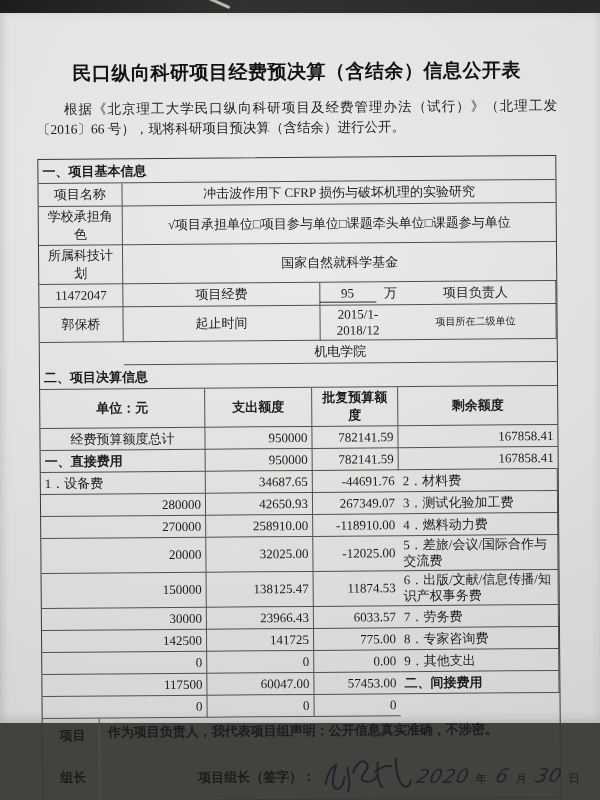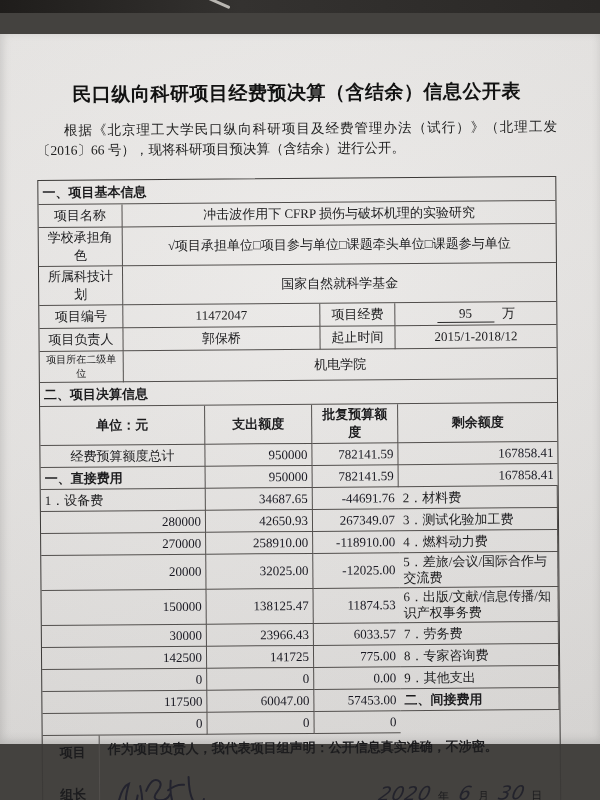--- a/index.html
+++ b/index.html
@@ -20,21 +20,20 @@
   .staple {
     position:absolute; top:1px; left:205px; width:26px; height:3px;
     background:#b9b7b2; transform:rotate(24deg); border-radius:2px;
   }
   .paper {
     position:absolute; left:0; top:13px; width:600px; height:710px;
     background:
       radial-gradient(120% 90% at 50% 35%, rgba(255,255,255,0.20), rgba(0,0,0,0.06)),
       linear-gradient(160deg,#ebe9e7 0%, #e6e4e2 45%, #dedcda 100%);
     box-shadow:inset 0 -4px 10px rgba(0,0,0,0.10), inset 4px 0 10px rgba(0,0,0,0.05);
-    margin-top:21px;
   }
   .sheet {
     position:absolute; left:38px; top:0; width:520px; height:787px;
     transform:rotate(-0.45deg); transform-origin:50% 30%;
     color:#1c1c1e;
   }
   .doc-title {
     margin-top:46px; text-align:center;
     font-family:"Liberation Sans", sans-serif;
     font-weight:bold; font-size:19px; letter-spacing:0.5px; color:#121212;
@@ -135,21 +134,20 @@
         <div class="basic-grid">
           <div class="cell">项目名称</div>
           <div class="cell span3">冲击波作用下 CFRP 损伤与破坏机理的实验研究</div>
 
           <div class="cell">学校承担角色</div>
           <div class="cell span3">√项目承担单位□项目参与单位□课题牵头单位□课题参与单位</div>
 
           <div class="cell">所属科技计划</div>
           <div class="cell span3">国家自然就科学基金</div>
 
-          <div class="cell">项目编号</div>
           <div class="cell">11472047</div>
           <div class="cell">项目经费</div>
           <div class="cell last">
             <span class="underlined">95</span>
             <span class="fund-unit">万</span>
           </div>
 
           <div class="cell">项目负责人</div>
           <div class="cell">郭保桥</div>
           <div class="cell">起止时间</div>
@@ -228,20 +226,21 @@
         </div>
 
         <div class="footer-box">
           <div class="side">
             <span>项目</span>
             <span>组长</span>
           </div>
           <div class="main">
             <div class="statement">作为项目负责人，我代表项目组声明：公开信息真实准确，不涉密。</div>
             <div class="sign-row">
+              <span class="sign-label">项目组长（签字）：</span>
               <span class="signature-wrap">
                 <svg width="100" height="44" viewBox="0 0 110 46" aria-hidden="true">
                   <path d="M8 30 q6 -18 14 -20 q-10 24 -2 26 q6 2 10 -12 M34 14 q2 18 -2 26 M40 20 q8 -14 14 -10 q6 4 -2 12 q-8 8 2 10 q8 1 12 -6 M68 12 q-4 20 2 28 M64 22 q10 -6 18 -4 M88 10 q-2 22 4 30 q6 6 10 -4" stroke="#23232e" stroke-width="2.2" fill="none" stroke-linecap="round"></path>
                 </svg>
               </span>
               <span class="date-group">
                 <span class="hw">2020</span>
                 <span class="date-unit">年</span>
                 <span class="hw">6</span>
                 <span class="date-unit">月</span>

